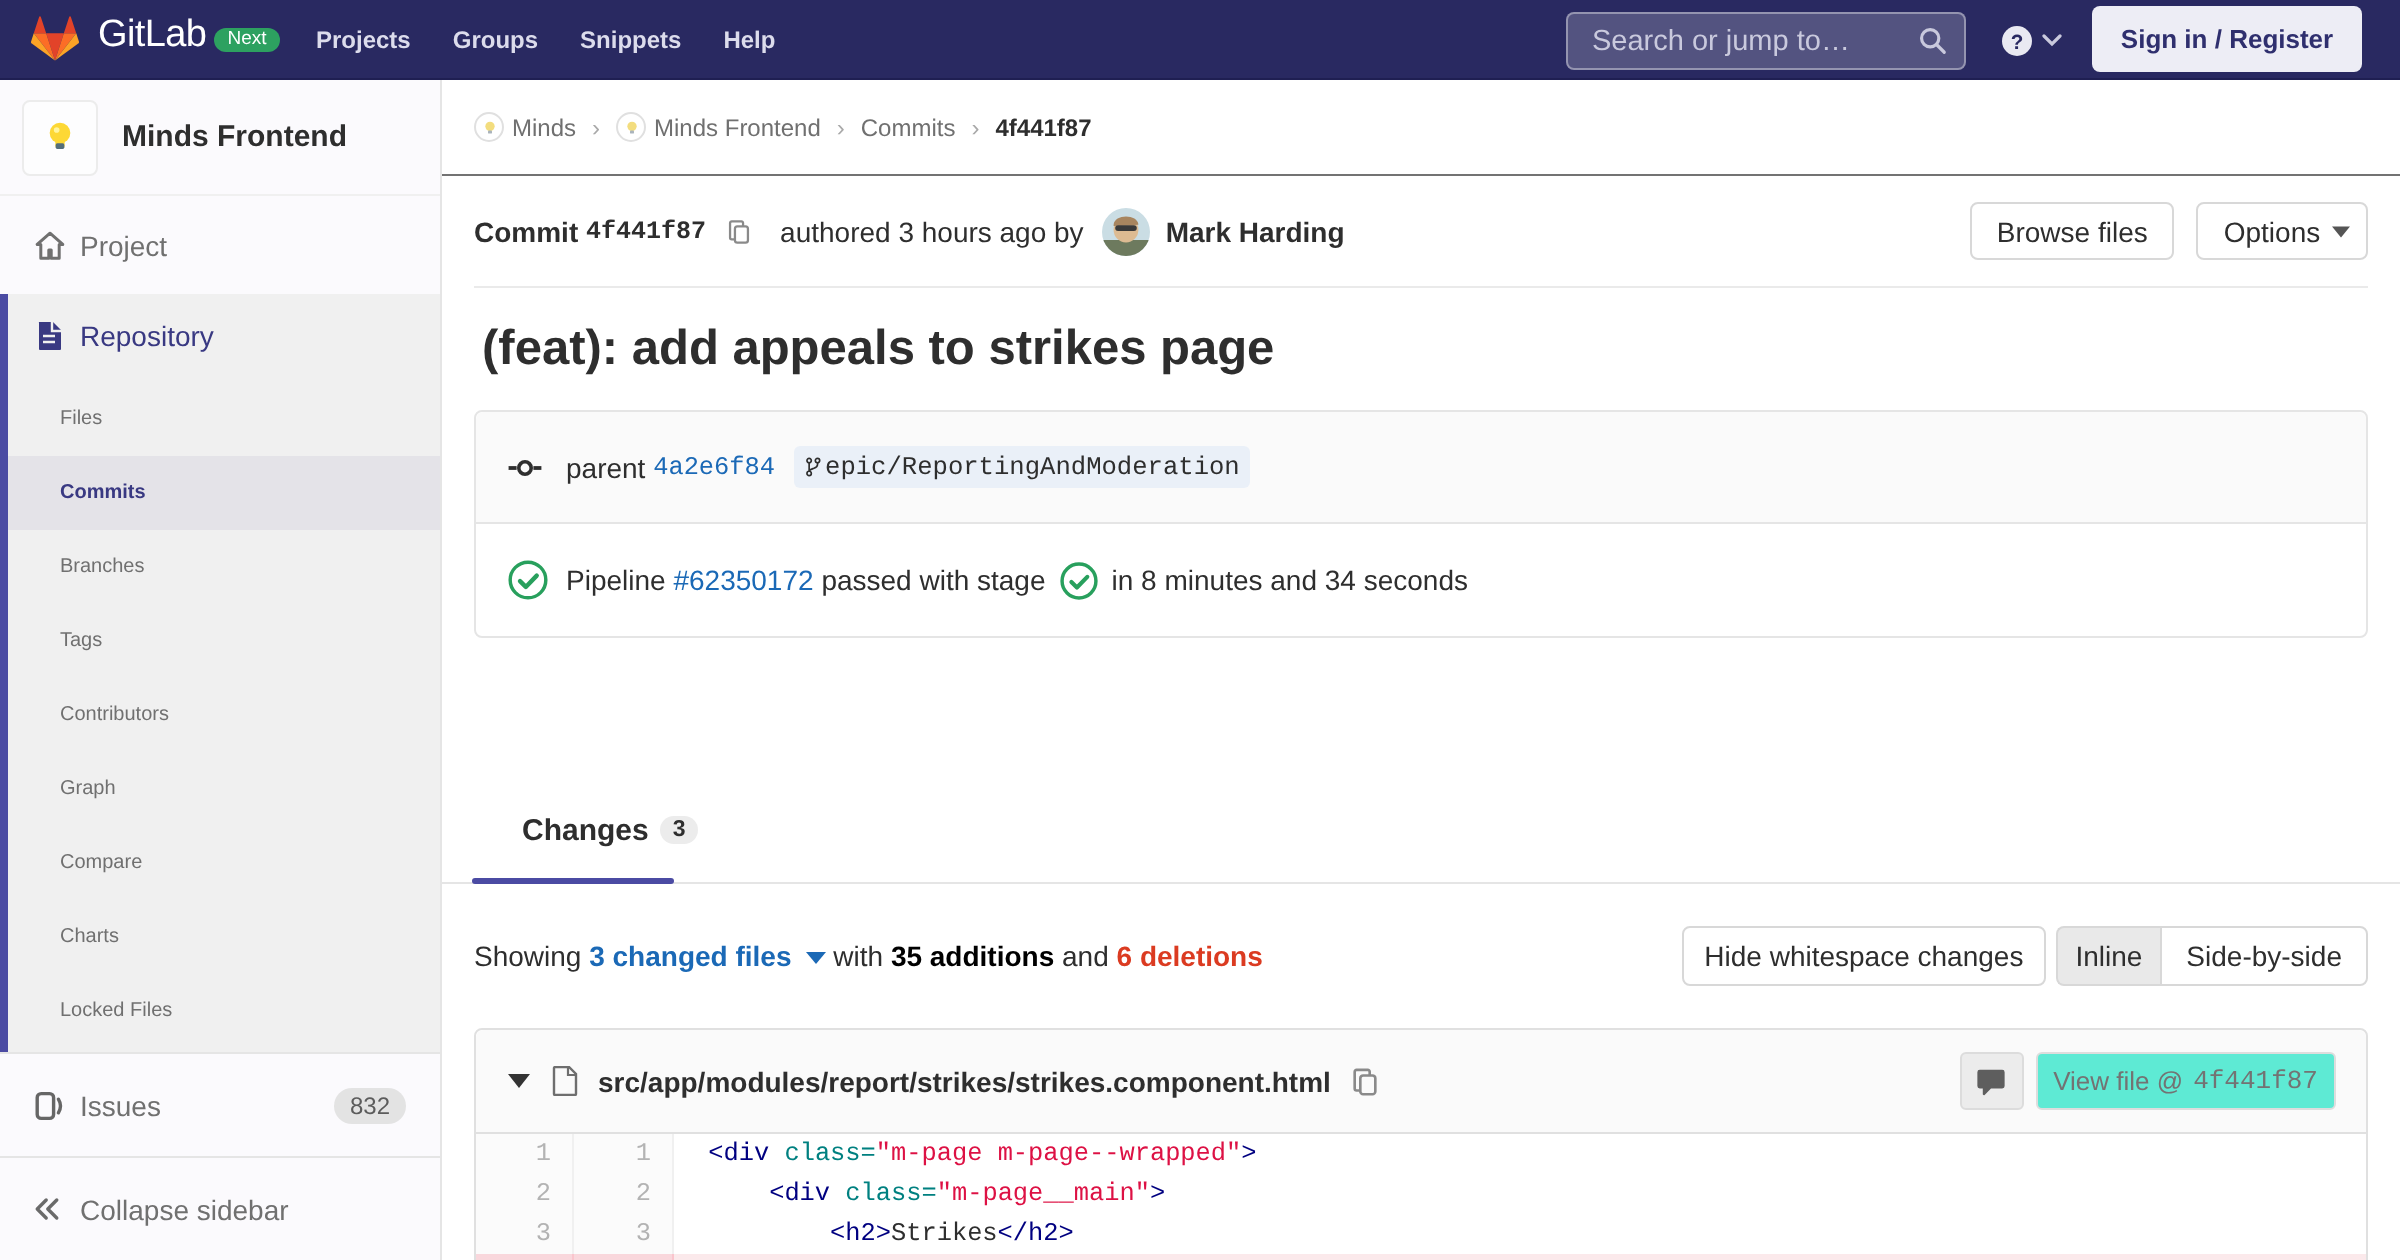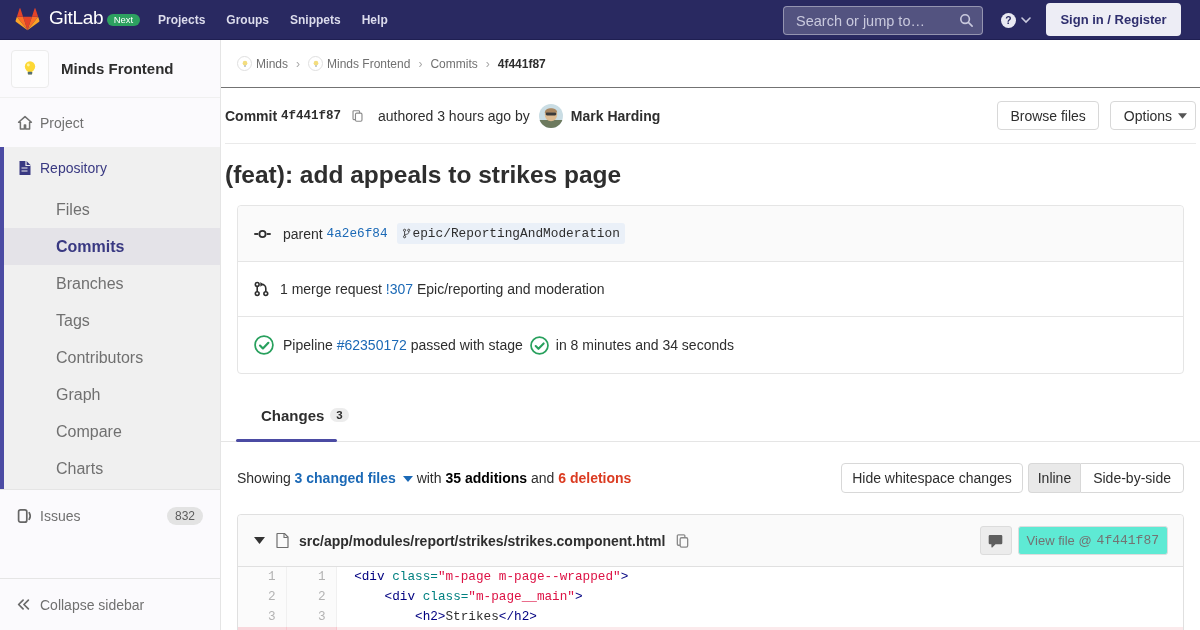--- a/index.html
+++ b/index.html
@@ -23,36 +23,36 @@
 .ctx{height:58px;padding:10px 0 0 11px;position:relative;border-bottom:1px solid #f0f0f0}
 .ctx .avatar{width:38px;height:38px;background:#fdfdfe;border:1px solid #ececec;border-radius:4px;display:flex;align-items:center;justify-content:center}
 .ctx .title{position:absolute;left:61px;top:21px;font-size:15px;font-weight:700;color:#2e2e2e;line-height:16px}
 .sitem{height:48px;display:flex;align-items:center;color:#707070;font-size:14px;position:relative}
 .sitem .sicon{position:absolute;left:17px;top:50%;transform:translateY(-50%)}
 .sitem .stext{position:absolute;left:40px}
 .section{background:#f0f0f0;border-left:4px solid #4b4ba3;padding-bottom:2px}
 .section .head{height:41px;display:flex;align-items:center;position:relative;color:#393982;font-weight:400;font-size:14px}
 .section .head .sicon{position:absolute;left:13px;top:50%;transform:translateY(-50%)}
 .section .head .stext{position:absolute;left:36px}
-.sub{height:37px;line-height:37px;padding-left:52px;color:#707070;font-size:16px}
+.sub{height:37px;line-height:37px;padding-left:26px;color:#707070;font-size:10px}
 .sub.active{background:#e4e3e8;color:#393982;font-weight:700}
 .issues{border-top:1px solid #e5e5e5;height:53px}
 .badge-pill{position:absolute;right:17px;top:50%;transform:translateY(-50%);background:#e3e3e3;border-radius:9px;font-size:12px;color:#5c5c5c;padding:2px 8px}
 .collapse{position:absolute;left:0;bottom:0;width:100%;border-top:1px solid #e5e5e5;height:52px;display:flex;align-items:center;color:#707070;font-size:14px}
 
 .main{position:absolute;top:40px;left:221px;width:979px;height:590px}
 .breadcrumbs{height:48px;display:flex;align-items:center;padding-left:16px;border-bottom:1px solid #737373;font-size:12px;color:#707070}
 .breadcrumbs .bsep{color:#a9a9a9;margin:0 8px;font-size:12px}
 .bavatar{width:15px;height:15px;border-radius:50%;border:1px solid #e0e0e0;background:#fff;margin-right:4px;display:flex;align-items:center;justify-content:center}
 .breadcrumbs .last{color:#2e2e2e;font-weight:700}
-.commit-row{margin:0 4px;height:56px;border-bottom:1px solid #eaeaea;display:flex;align-items:center;position:relative;font-size:14px}
+.commit-row{margin:0 16px;height:56px;border-bottom:1px solid #eaeaea;display:flex;align-items:center;position:relative;font-size:14px}
 .commit-row .mono{font-family:"Liberation Mono",monospace;font-size:12.5px;font-weight:700}
 .cbtns{position:absolute;right:0;top:13px;display:flex;gap:11px}
 .btn{height:29px;border:1px solid #d8d8d8;border-radius:4px;background:#fff;font-size:14px;color:#2e2e2e;display:flex;align-items:center;padding:0 12px}
-.h1{margin:17px 4px 0;font-size:24.5px;font-weight:700;color:#2e2e2e;line-height:28px}
+.h1{margin:17px 20px 0;font-size:24.5px;font-weight:700;color:#2e2e2e;line-height:28px}
 .commit-box{margin:16px 16px 0;border:1px solid #e5e5e5;border-radius:4px}
 .cbrow{display:flex;align-items:center;padding:0 16px;position:relative}
 .cbrow .ico{margin-right:10px}
 .r1{height:56px;background:#fafafa;border-bottom:1px solid #e5e5e5;border-radius:4px 4px 0 0}
 .r2{height:55px;border-bottom:1px solid #e5e5e5}
 .r3{height:56px}
 a.blue{color:#1b69b6;text-decoration:none}
 .mono13{font-family:"Liberation Mono",monospace;font-size:12.7px;text-decoration:none}
 .reflabel{background:#eaf0f8;border-radius:3px;padding:3px 5px;margin-left:9px;font-family:"Liberation Mono",monospace;font-size:12.8px;color:#2e2e2e;display:flex;align-items:center;gap:2px}
 
@@ -157,20 +157,21 @@
     </div>
     <div style="height:3px"></div>
     <div class="sub">Files</div>
     <div class="sub active">Commits</div>
     <div class="sub">Branches</div>
     <div class="sub">Tags</div>
     <div class="sub">Contributors</div>
     <div class="sub">Graph</div>
     <div class="sub">Compare</div>
     <div class="sub">Charts</div>
+    <div class="sub">Locked Files</div>
   </div>
   <div class="sitem issues">
     <svg class="sicon" width="16" height="16" viewBox="0 0 16 16">
         <rect x="1.6" y="1.8" width="8.2" height="12.4" rx="2" fill="none" stroke="#666" stroke-width="1.7"></rect>
         <path d="M12.2 4.6a6.5 6.5 0 0 1 0 6.8" fill="none" stroke="#666" stroke-width="1.7" stroke-linecap="round"></path>
       </svg>
     <span class="stext">Issues</span>
     <span class="badge-pill">832</span>
   </div>
   <div class="collapse">
@@ -240,31 +241,20 @@
           <line x1="0.3" y1="7" x2="4.3" y2="7" stroke="#2e2e2e" stroke-width="1.9"></line>
           <line x1="12.7" y1="7" x2="16.7" y2="7" stroke="#2e2e2e" stroke-width="1.9"></line>
         </svg>
       <span>parent</span>&nbsp;<a class="blue mono13">4a2e6f84</a>
       <span class="reflabel"><svg width="9" height="11" viewBox="0 0 14 16">
             <circle cx="4" cy="3" r="1.7" fill="none" stroke="#2e2e2e" stroke-width="1.3"></circle>
             <circle cx="10.5" cy="3" r="1.7" fill="none" stroke="#2e2e2e" stroke-width="1.3"></circle>
             <circle cx="4" cy="13" r="1.7" fill="none" stroke="#2e2e2e" stroke-width="1.3"></circle>
             <path d="M4 4.7v6.6M10.5 4.7v1.6c0 2-2 2.4-3.3 2.9-1.2.4-3 .9-3.2 2.1" fill="none" stroke="#2e2e2e" stroke-width="1.3"></path>
           </svg>epic/ReportingAndModeration</span>
-    </div>
-    <div class="cbrow r2">
-      <svg class="ico" style="margin-right:11px" width="15" height="16" viewBox="0 0 15 16">
-          <circle cx="3.2" cy="3.4" r="1.9" fill="none" stroke="#2e2e2e" stroke-width="1.6"></circle>
-          <circle cx="3.2" cy="12.6" r="1.9" fill="none" stroke="#2e2e2e" stroke-width="1.6"></circle>
-          <circle cx="11.8" cy="12.6" r="1.9" fill="none" stroke="#2e2e2e" stroke-width="1.6"></circle>
-          <line x1="3.2" y1="5.3" x2="3.2" y2="10.7" stroke="#2e2e2e" stroke-width="1.6"></line>
-          <path d="M6.7 3.4h1.1a4 4 0 0 1 4 4v3.3" fill="none" stroke="#2e2e2e" stroke-width="1.6"></path>
-          <path d="M6.4 1.1 9.2 3.4 6.4 5.7z" fill="#2e2e2e"></path>
-        </svg>
-      <span>1 merge request</span>&nbsp;<a class="blue">!307</a>&nbsp;<span>Epic/reporting and moderation</span>
     </div>
     <div class="cbrow r3">
       <svg class="ico" style="margin-right:9px" width="20" height="20" viewBox="0 0 22 22">
           <circle cx="11" cy="11" r="9.8" fill="none" stroke="#28a05d" stroke-width="1.9"></circle>
           <path d="M6.6 11.6l3.2 3.2 6-6.2" fill="none" stroke="#28a05d" stroke-width="2.4" stroke-linecap="round" stroke-linejoin="round"></path>
         </svg>
       <span>Pipeline</span>&nbsp;<a class="blue">#62350172</a>&nbsp;<span>passed with stage</span>
       <svg style="margin:0 7px" width="19" height="19" viewBox="0 0 22 22">
           <circle cx="11" cy="11" r="9.8" fill="none" stroke="#28a05d" stroke-width="2"></circle>
           <path d="M6.6 11.6l3.2 3.2 6-6.2" fill="none" stroke="#28a05d" stroke-width="2.4" stroke-linecap="round" stroke-linejoin="round"></path>

